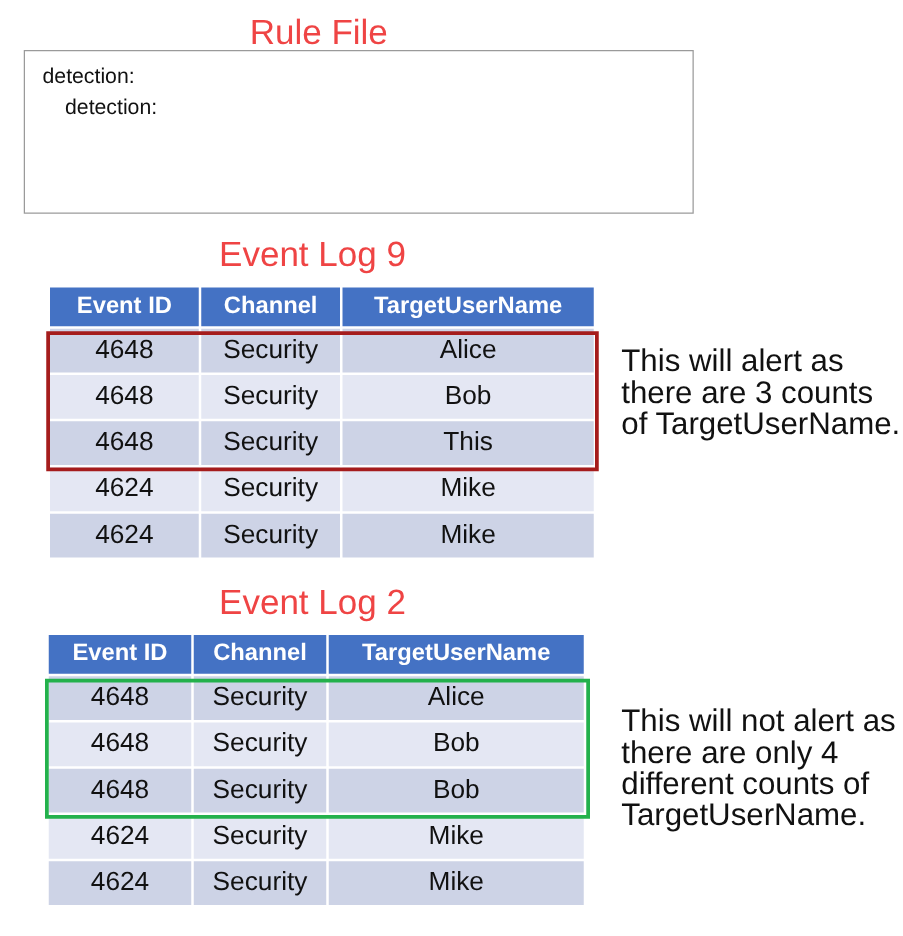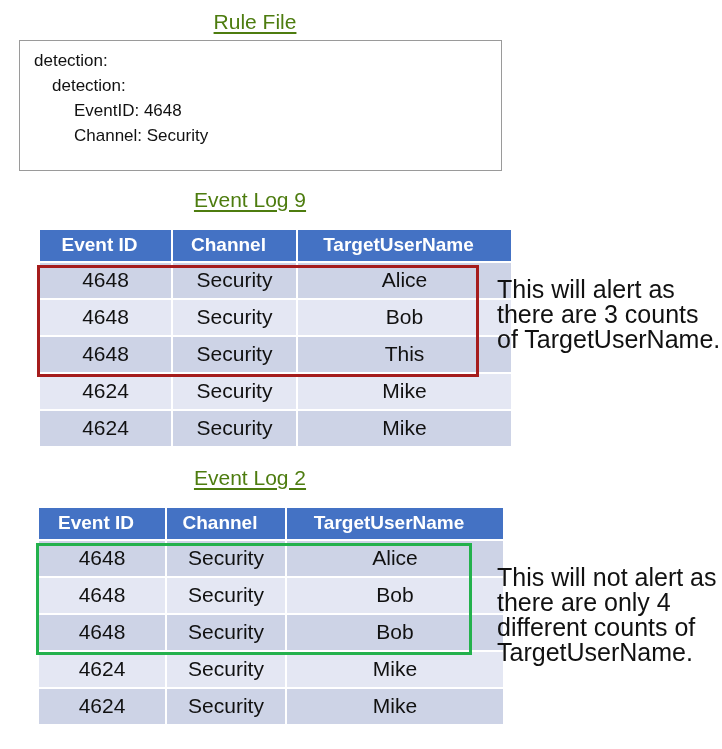--- a/index.html
+++ b/index.html
@@ -12,37 +12,36 @@
     height: 749px;
     position: relative;
     font-family: "Liberation Sans", sans-serif;
     color: #1a1a1a;
     overflow: hidden;
   }
 
   
   .section-title {
     position: absolute;
-    font-size: 21px;
+    font-size: 28px;
     font-weight: 400;
-    color: #4d7c0f;
-    text-decoration: underline;
+    color: #ef4444;
     text-underline-offset: 3px;
     white-space: nowrap;
   }
   #rule-file-title  { left: 0;  top: 10px;  width: 510px; text-align: center; }
   #event-log-1-title{ left: 0;  top: 188px; width: 500px; text-align: center; }
   #event-log-2-title{ left: 0;  top: 466px; width: 500px; text-align: center; }
 
   
   #rule-file-box {
     position: absolute;
     left: 19px;
     top: 40px;
-    width: 483px;
+    width: 536px;
     height: 131px;
     border: 1px solid #9a9a9a;
     background: #ffffff;
     box-sizing: border-box;
   }
   .rule-line {
     position: absolute;
     left: 14px;
     font-size: 17px;
     line-height: 18px;
@@ -61,21 +60,21 @@
     position: absolute;
     border-collapse: separate;
     border-spacing: 2px 2px;
   }
   .log-table th {
     background: #4472C4;
     color: #ffffff;
     font-size: 19px;
     font-weight: bold;
     text-align: center;
-    padding: 4px 12px 5px 0;
+    padding: 4px 0 5px 0;
     border: 0;
     white-space: nowrap;
   }
   .log-table td {
     font-size: 21px;
     font-weight: 400;
     text-align: center;
     color: #111111;
     padding: 5px 0 6px 0;
     border: 0;
@@ -127,22 +126,20 @@
   #annotation-2 { left: 497px; top: 565px; width: 225px; }
 </style>
 </head>
 <body>
 
 <div class="section-title" id="rule-file-title">Rule File</div>
 
 <div id="rule-file-box">
   <div class="rule-line l0">detection:</div>
   <div class="rule-line l1">detection:</div>
-  <div class="rule-line l2">EventID: 4648</div>
-  <div class="rule-line l3">Channel: Security</div>
 </div>
 
 <div class="section-title" id="event-log-1-title">Event Log 9</div>
 
 <table class="log-table" id="table-1">
   <thead>
     <tr>
       <th class="col-event">Event ID</th>
       <th class="col-channel">Channel</th>
       <th class="col-user">TargetUserName</th>

